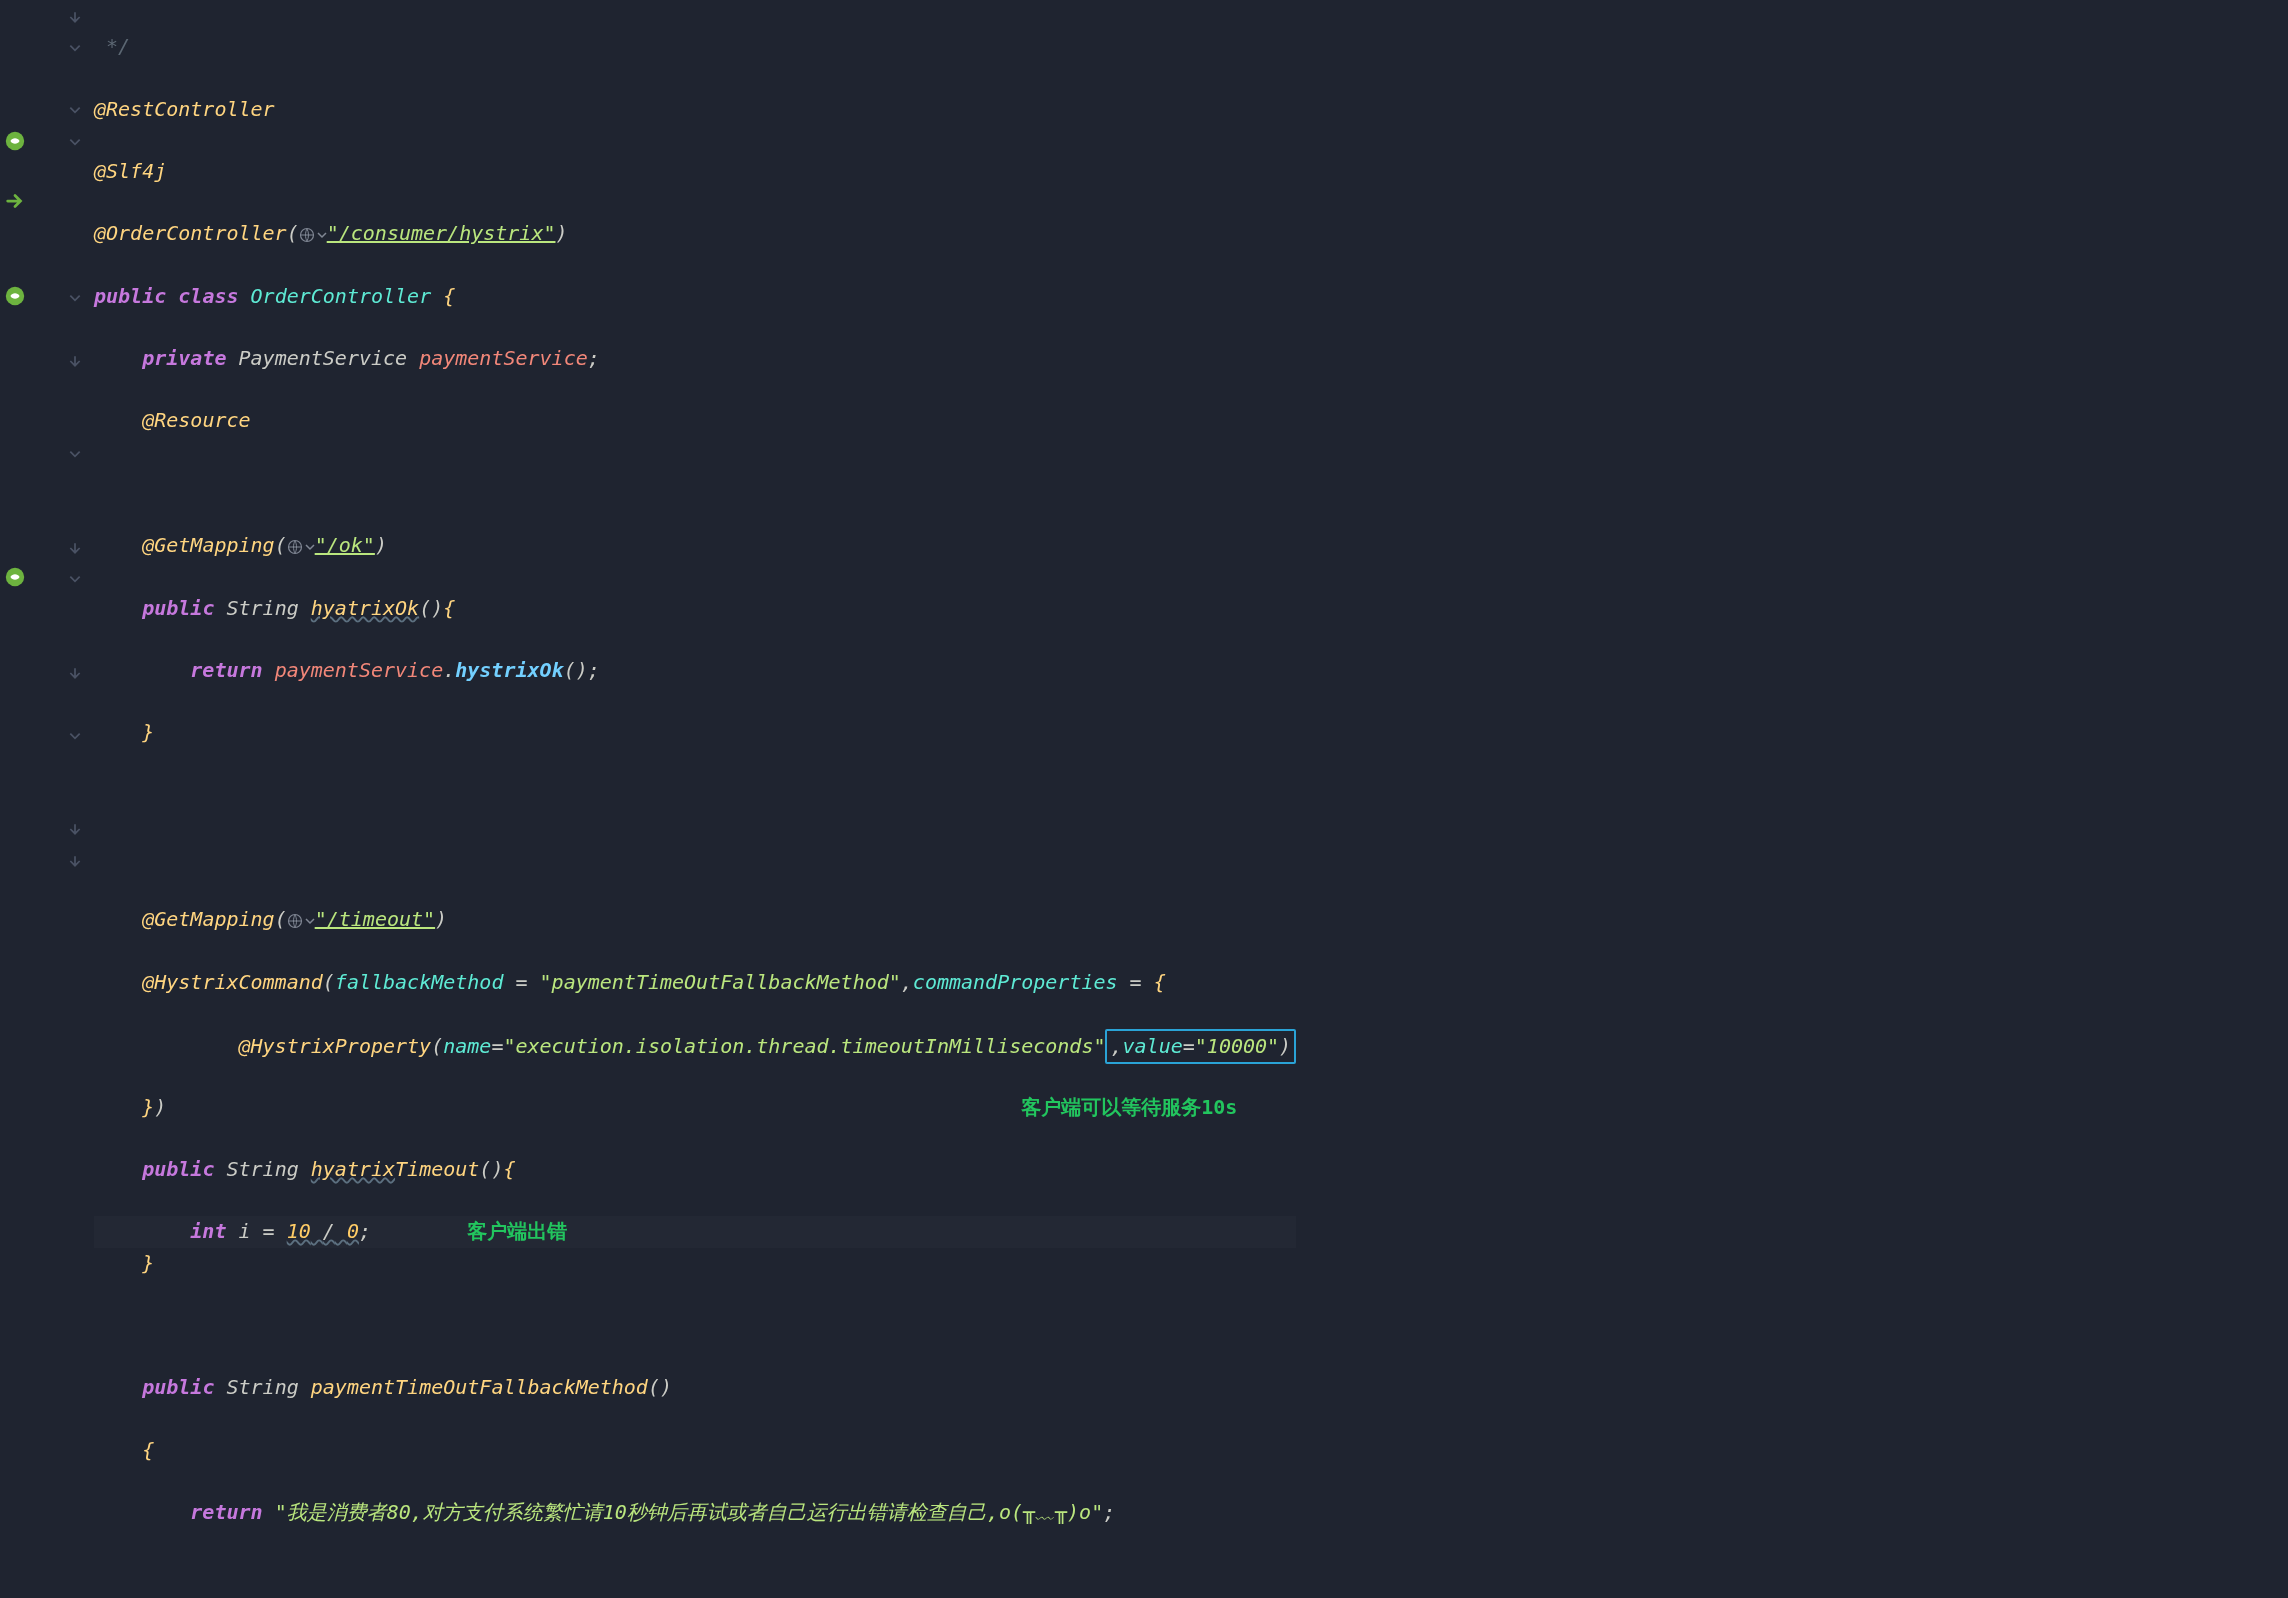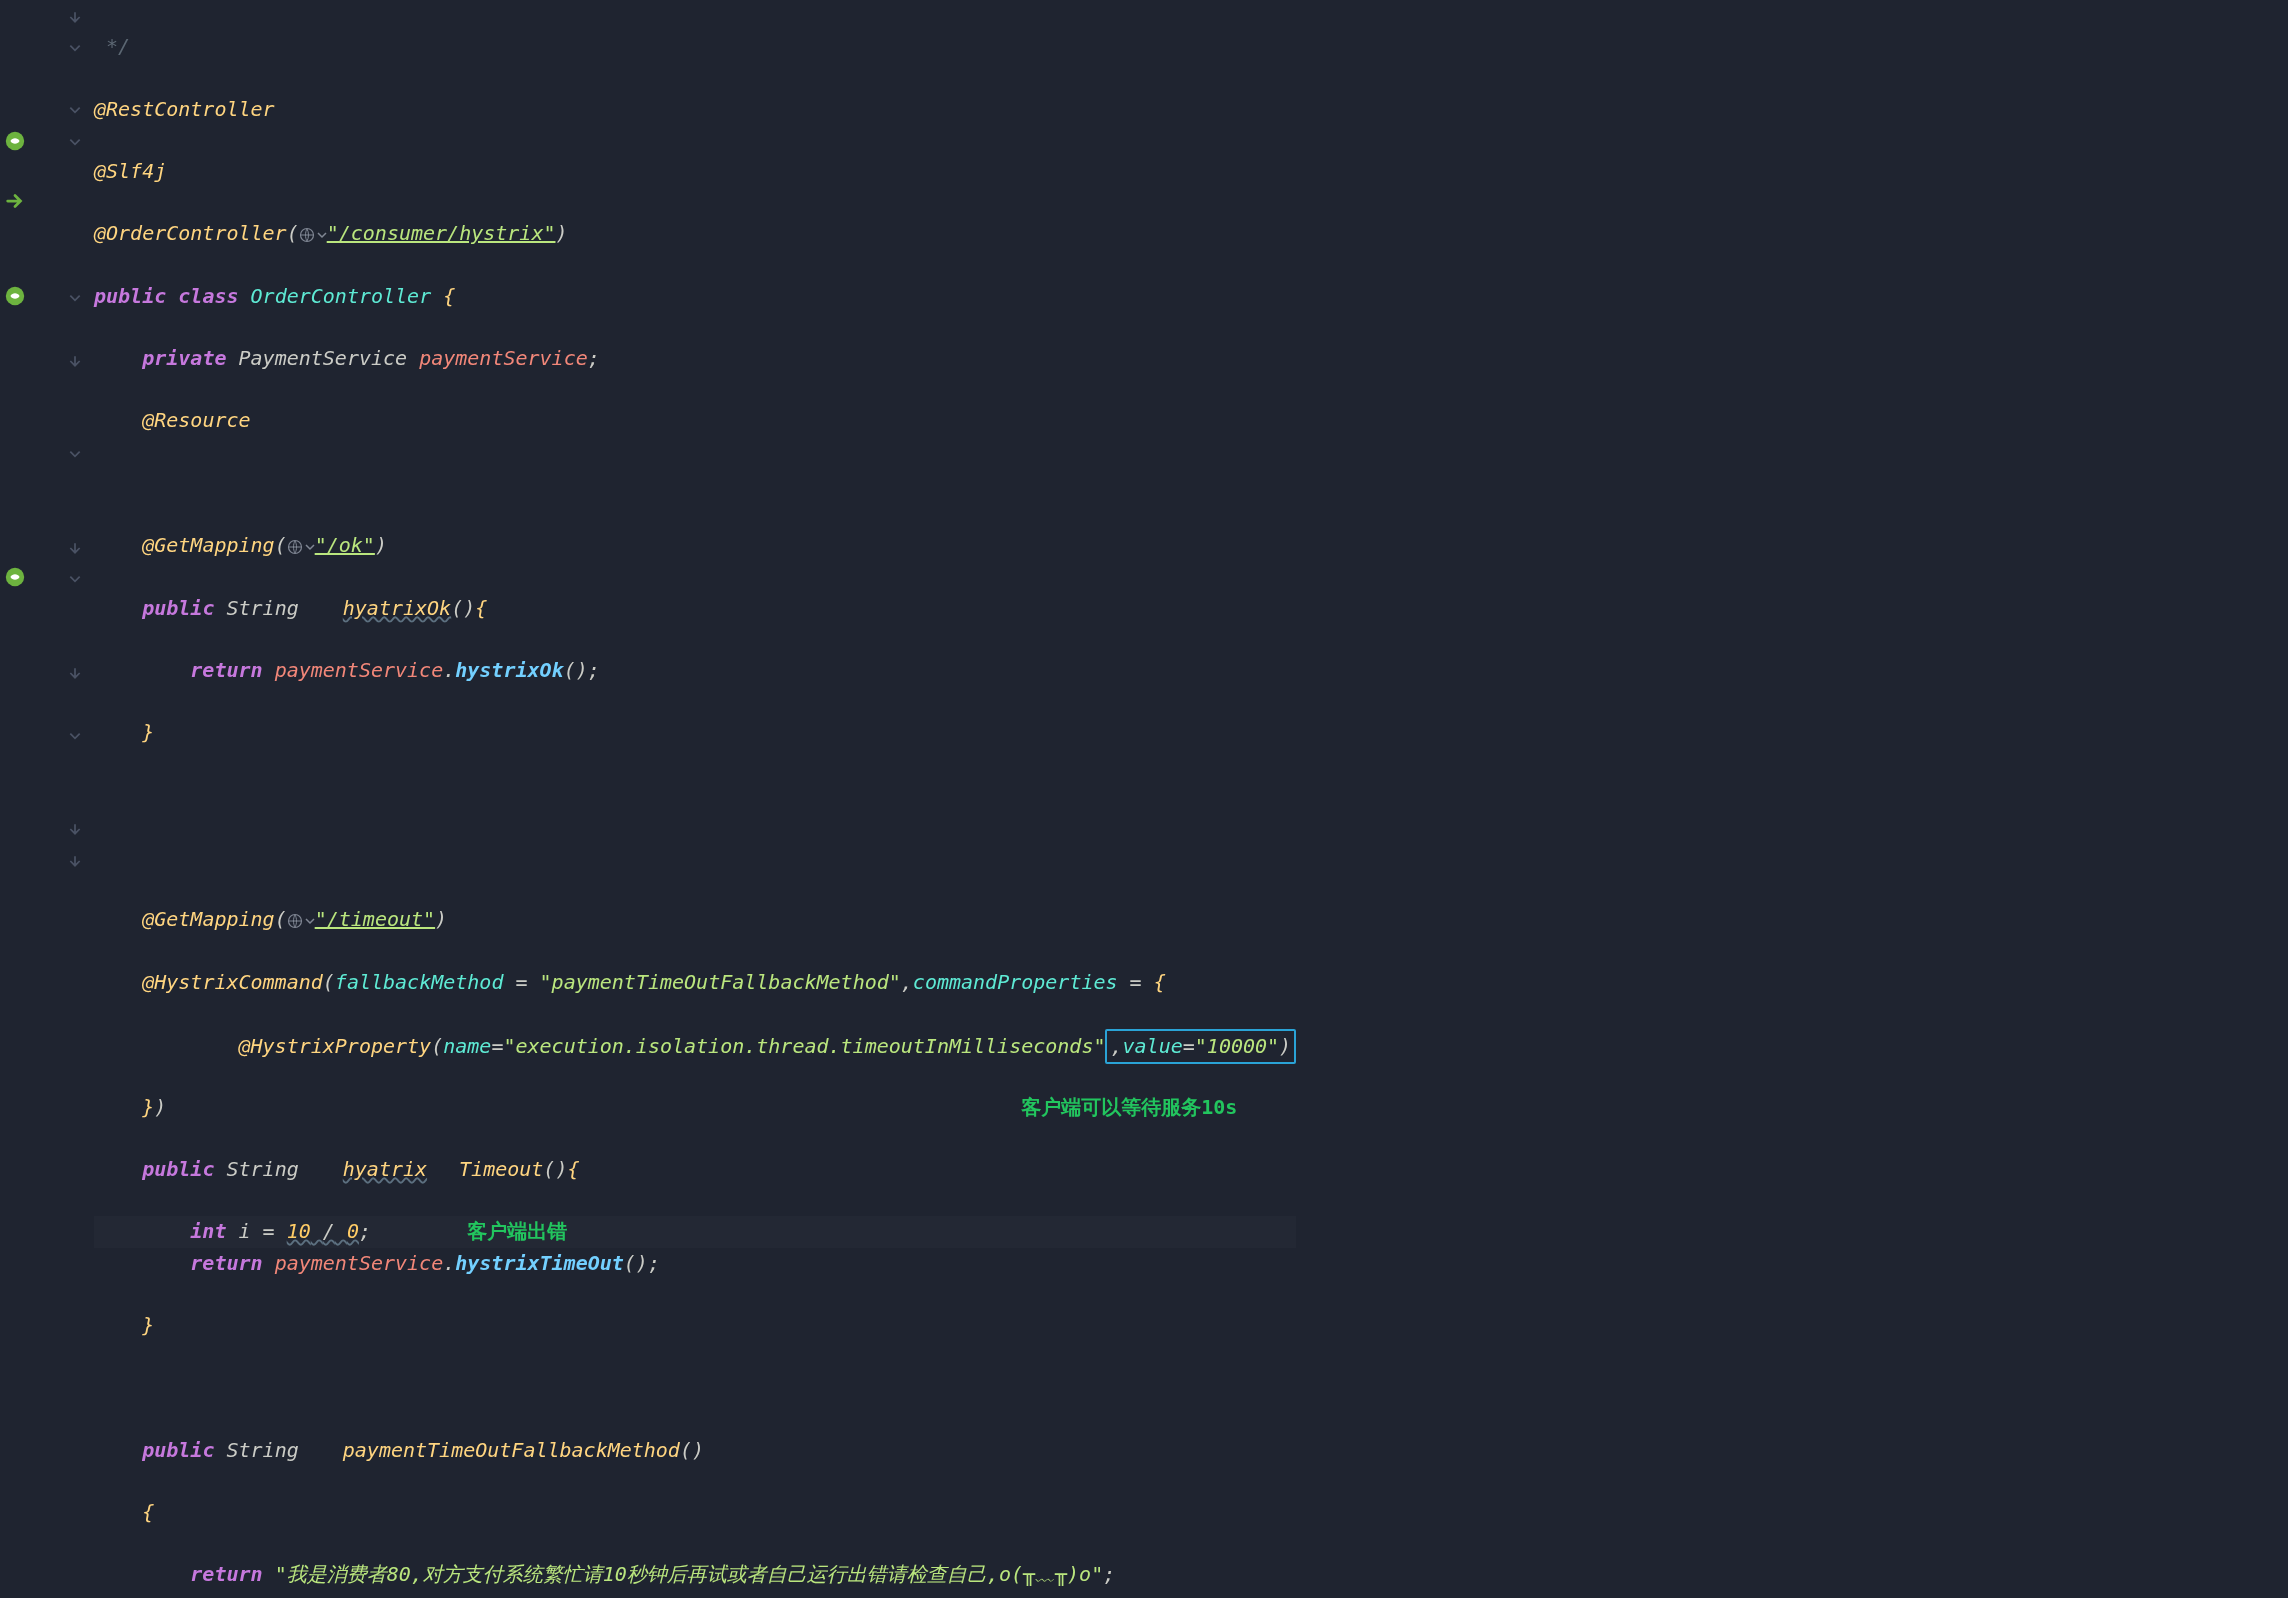--- a/index.html
+++ b/index.html
@@ -49,21 +49,21 @@
     white-space: pre;
     font-style: italic;
   }
   .line { height: 31.2px; }
   .c-comment { color: #5c6773; }
   .c-annotation { color: #ffd580; font-style: italic; }
   .c-keyword { color: #c678dd; font-style: italic; font-weight: bold; }
   .c-type { color: #cbccc6; }
   .c-class { color: #5eead4; }
   .c-method { color: #73d0ff; font-weight: bold; }
-  .c-methoddef { color: #ffd580; margin-left: 32px; }
+  .c-methoddef { color: #ffd580; }
   .c-field { color: #f28779; }
   .c-string { color: #bae67e; }
   .c-paren { color: #cbccc6; }
   .c-brace { color: #ffd580; }
   .c-punct { color: #cbccc6; }
   .c-param { color: #5eead4; }
   .c-number { color: #ffcc66; }
   .c-local { color: #cbccc6; }
   .c-url { color: #bae67e; text-decoration: underline; text-decoration-color: #bae67e; }
   .hl-line {
@@ -229,21 +229,20 @@
             <circle cx="8" cy="8" r="6.5" fill="none" stroke="#808794" stroke-width="1.2"></circle>
             <path d="M2 8h12M8 2c2 3 2 9 0 12M8 2c-2 3-2 9 0 12" stroke="#808794" stroke-width="1" fill="none"></path>
           </svg></span><span class="caret-icon"><svg viewBox="0 0 10 10">
             <path d="M1 3l4 4 4-4" stroke="#808794" stroke-width="1.5" fill="none"></path>
           </svg></span><span class="c-url">"/timeout"</span><span class="c-paren">)</span></div>
 <div class="line">    <span class="c-annotation">@HystrixCommand</span><span class="c-paren">(</span><span class="c-param">fallbackMethod</span> <span class="c-punct">=</span> <span class="c-string">"paymentTimeOutFallbackMethod"</span><span class="c-punct">,</span><span class="c-param">commandProperties</span> <span class="c-punct">=</span> <span class="c-brace">{</span></div>
 <div class="line">            <span class="c-annotation">@HystrixProperty</span><span class="c-paren">(</span><span class="c-param">name</span><span class="c-punct">=</span><span class="c-string">"execution.isolation.thread.timeoutInMilliseconds"</span><span class="box-out"><span class="c-punct">,</span><span class="c-param">value</span><span class="c-punct">=</span><span class="c-string">"10000"</span><span class="c-paren">)</span></span></div>
 <div class="line">    <span class="c-brace">}</span><span class="c-paren">)</span>                                                                       <span class="red-annot">客户端可以等待服务10s</span></div>
 <div class="line">    <span class="c-keyword">public</span> <span class="c-type">String</span> <span class="c-methoddef squiggle">hyatrix</span><span class="c-methoddef">Timeout</span><span class="c-paren">()</span><span class="c-brace">{</span></div>
 <div class="line hl-line">        <span class="c-keyword">int</span> <span class="c-local">i</span> <span class="c-punct">=</span> <span class="c-number squiggle">10</span><span class="squiggle"> </span><span class="c-punct squiggle">/</span><span class="squiggle"> </span><span class="c-number squiggle">0</span><span class="c-punct">;</span>        <span class="red-annot">客户端出错</span></div>
-<div class="line">        <span class="c-keyword">return</span> <span class="c-field">paymentService</span><span class="c-punct">.</span><span class="c-method">hystrixTimeOut</span><span class="c-paren">()</span><span class="c-punct">;</span></div>
 <div class="line">    <span class="c-brace">}</span></div>
 <div class="line"></div>
 <div class="line">    <span class="c-keyword">public</span> <span class="c-type">String</span> <span class="c-methoddef">paymentTimeOutFallbackMethod</span><span class="c-paren">()</span></div>
 <div class="line">    <span class="c-brace">{</span></div>
 <div class="line">        <span class="c-keyword">return</span> <span class="c-string">"我是消费者80,对方支付系统繁忙请10秒钟后再试或者自己运行出错请检查自己,o(╥﹏╥)o"</span><span class="c-punct">;</span></div>
 
 
   </div>
 </div>
 

